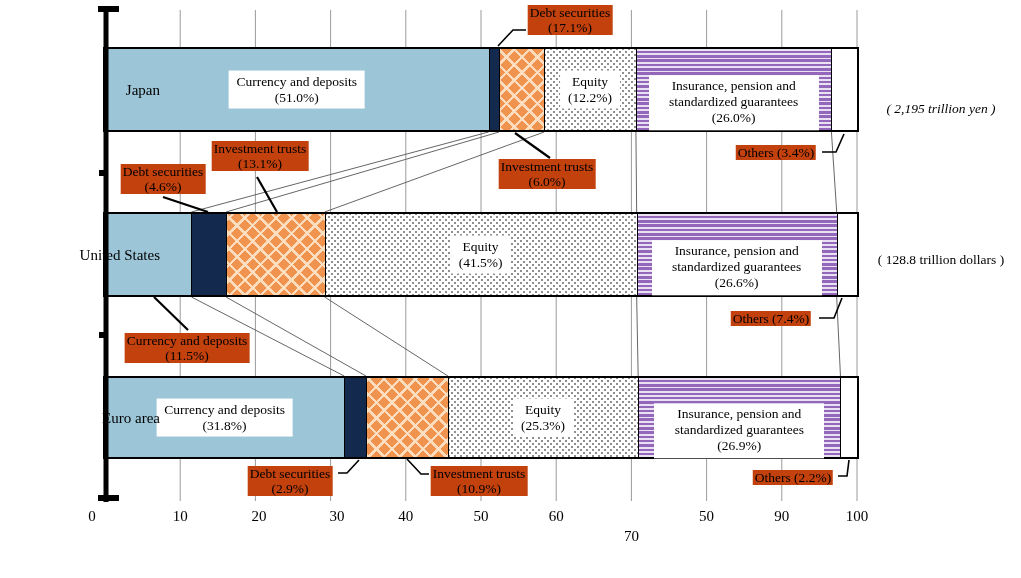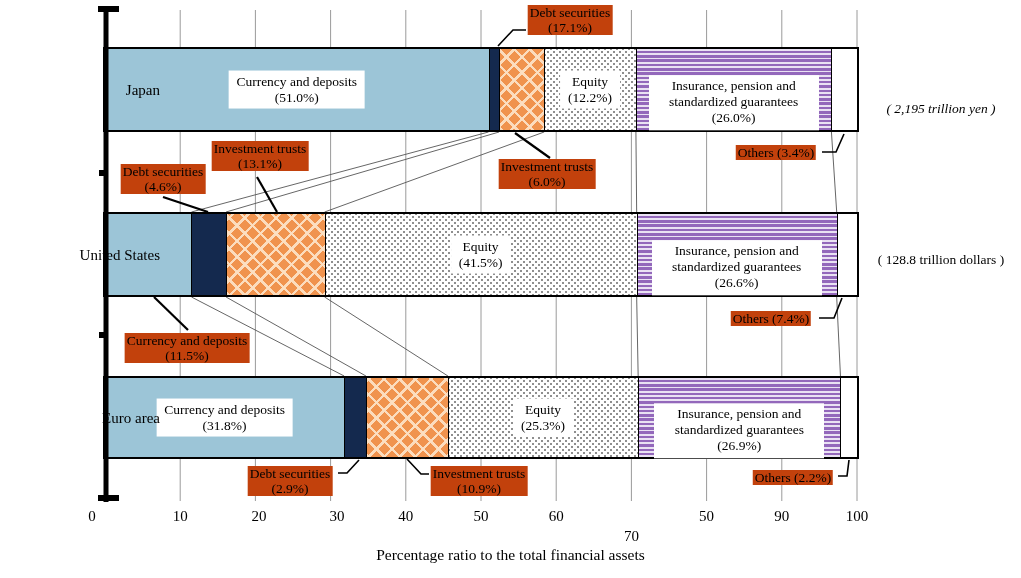--- a/index.html
+++ b/index.html
@@ -125,21 +125,20 @@
       <polyline points="338,473 347,473 359,460" fill="none" stroke="#000" stroke-width="1.6"></polyline>
       <polyline points="407,459 421,474 429,474" fill="none" stroke="#000" stroke-width="1.6"></polyline>
       <polyline points="838,476 847,476 849,460" fill="none" stroke="#000" stroke-width="1.6"></polyline>
       <rect x="103.5" y="8" width="5" height="494" fill="#000"></rect>
       <rect x="98" y="6" width="21" height="6" fill="#000"></rect>
       <rect x="98" y="495" width="21" height="6" fill="#000"></rect>
       <rect x="99" y="170" width="7" height="6" fill="#000"></rect>
       <rect x="99" y="332" width="7" height="6" fill="#000"></rect>
     </svg>
   <div id="text-layer">
-    <div id="axis-title">Percentage ratio to the total financial assets</div>
   <div class="country" style="top: 89.5px;">Japan</div>
       <div class="total" style="top: 109px; font-style: italic;">( 2,195 trillion yen )</div>
       <div class="country" style="top: 254.5px;">United States</div>
       <div class="total" style="top: 259.5px;">( 128.8 trillion dollars )</div>
       <div class="country" style="top: 417.5px;">Euro area</div>
       <div class="tick" style="left: 92px; top: 508px;">0</div>
       <div class="tick" style="left: 180.2px; top: 508px;">10</div>
       <div class="tick" style="left: 259px; top: 508px;">20</div>
       <div class="tick" style="left: 337px; top: 508px;">30</div>
       <div class="tick" style="left: 405.8px; top: 508px;">40</div>

